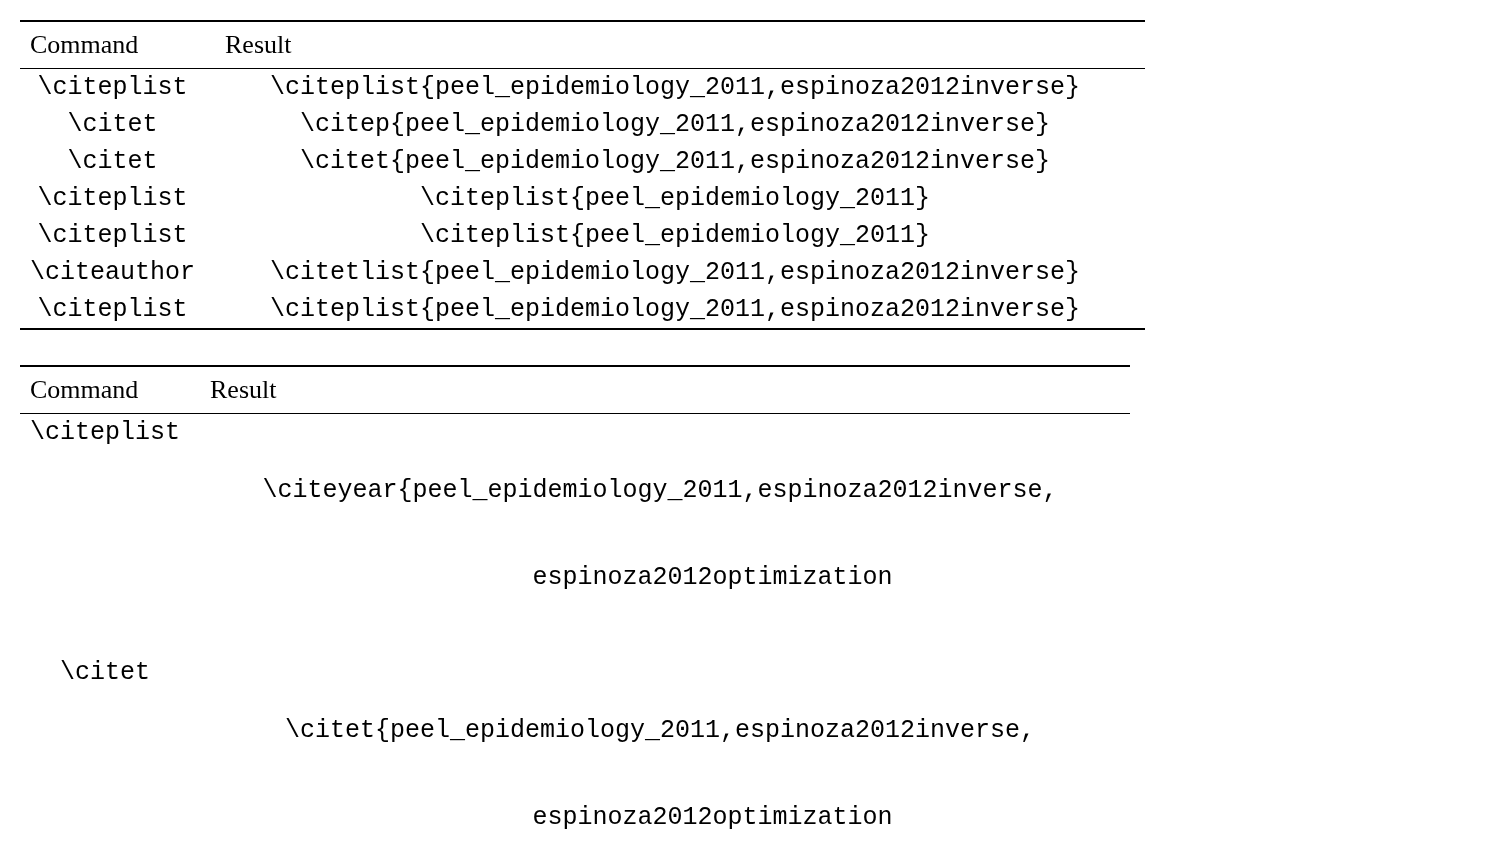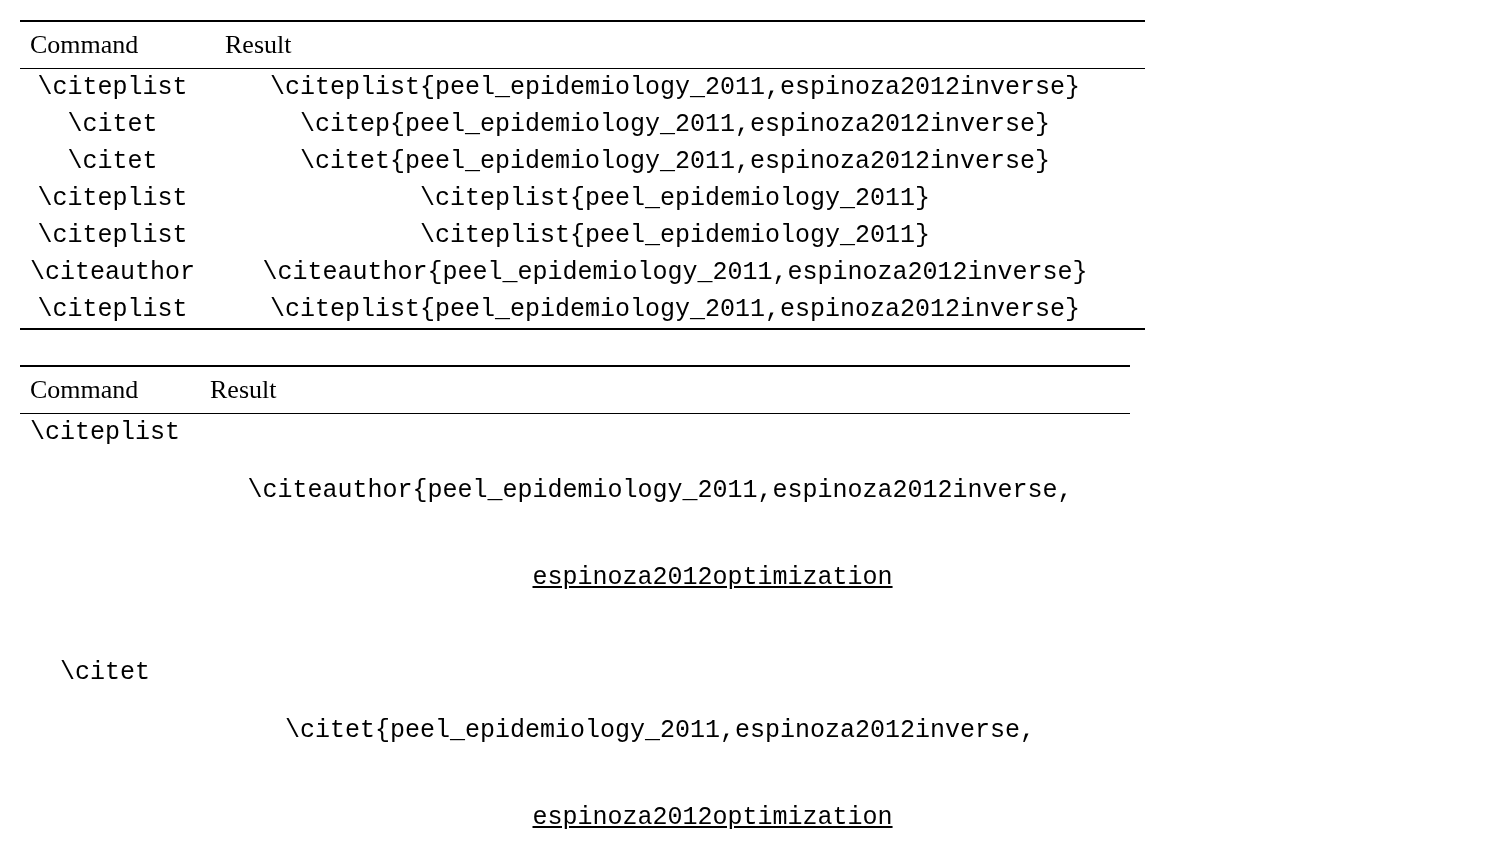--- a/index.html
+++ b/index.html
@@ -42,21 +42,20 @@
     font-family: "Courier New", Courier, monospace;
     font-size: 25px;
     white-space: pre;
     text-align: center;
   }
   .result-col {
     min-width: 900px;
   }
   .continuation {
     padding-left: 105px;
-    text-decoration: underline;
   }
 </style>
 </head>
 <body>
 
 <div class="table">
   <div class="row header-row toprule">
     <div class="cell">Command</div>
     <div class="cell result-col">Result</div>
   </div>
@@ -75,38 +74,38 @@
   <div class="row">
     <div class="cell mono">\citeplist</div>
     <div class="cell mono result-col">\citeplist{peel_epidemiology_2011}</div>
   </div>
   <div class="row">
     <div class="cell mono">\citeplist</div>
     <div class="cell mono result-col">\citeplist{peel_epidemiology_2011}</div>
   </div>
   <div class="row">
     <div class="cell mono">\citeauthor</div>
-    <div class="cell mono result-col">\citeauthor{peel_epidemiology_2011,espinoza2012inverse}</div>
+    <div class="cell mono result-col">\citetlist{peel_epidemiology_2011,espinoza2012inverse}</div>
   </div>
   <div class="row bottomrule">
     <div class="cell mono">\citeplist</div>
     <div class="cell mono result-col">\citeplist{peel_epidemiology_2011,espinoza2012inverse}</div>
   </div>
 </div>
 
 <div class="table">
   <div class="row header-row toprule">
     <div class="cell">Command</div>
     <div class="cell result-col">Result</div>
   </div>
 
   <div class="row midrule">
     <div class="cell mono">\citeplist</div>
     <div class="cell mono result-col">
-      <div>\citeauthor{peel_epidemiology_2011,espinoza2012inverse,</div>
+      <div>\citeyear{peel_epidemiology_2011,espinoza2012inverse,</div>
       <div class="continuation">espinoza2012optimization</div>
     </div>
   </div>
 
   <div class="row">
     <div class="cell mono">\citet</div>
     <div class="cell mono result-col">
       <div>\citet{peel_epidemiology_2011,espinoza2012inverse,</div>
       <div class="continuation">espinoza2012optimization</div>
     </div>

